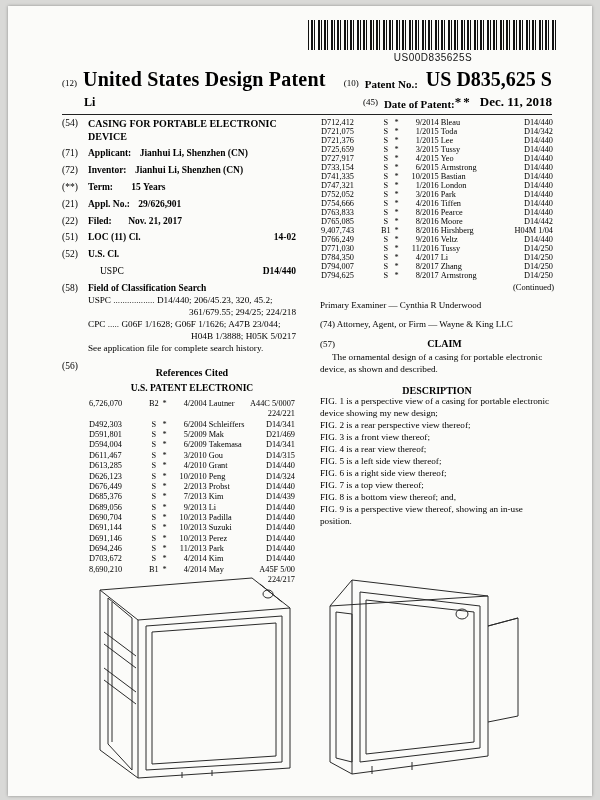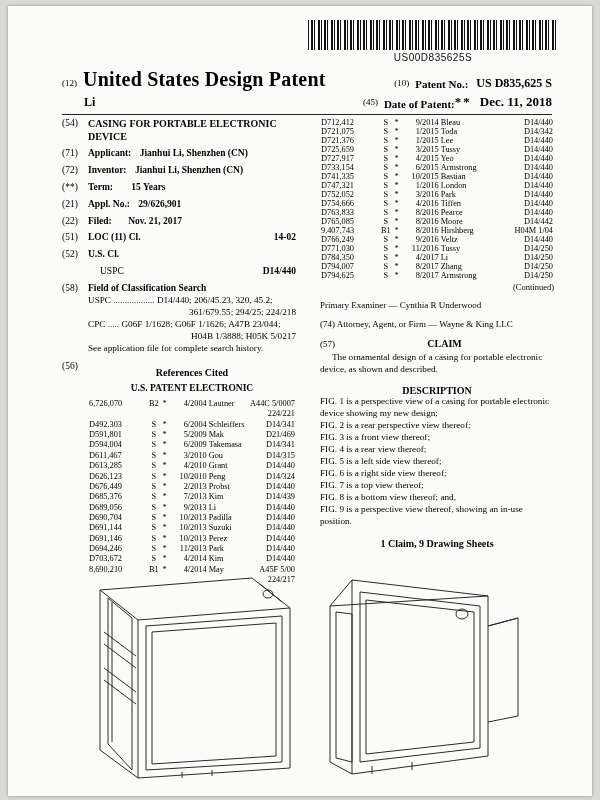--- a/index.html
+++ b/index.html
@@ -35,21 +35,21 @@
   
   .hdr{position:absolute;left:54px;top:62px;width:490px;}
   .hdr-row{display:flex;align-items:flex-end;}
   .num12{font-size:9px;margin-right:6px;padding-bottom:3px;}
   .title-main{
     font-size:20px;font-weight:bold;font-family:"Liberation Serif", serif;
     letter-spacing:.2px;
   }
   .hdr-right{margin-left:auto;display:flex;align-items:flex-end;}
   .pat-no-lbl{font-size:11px;font-weight:bold;margin-right:8px;padding-bottom:1px;}
-  .pat-no-val{font-size:12px;font-weight:bold;}
+  .pat-no-val{font-size:20px;font-weight:bold;}
   .author{font-size:12px;font-weight:bold;margin-left:22px;margin-top:2px;}
   .date-lbl{font-size:11px;font-weight:bold;}
   .date-val{font-size:13px;font-weight:bold;margin-left:auto;}
   .dots{font-size:13px;font-weight:bold;margin-left:auto;margin-right:8px;letter-spacing:2px;}
   .rule{border-top:1px solid #222;margin-top:4px;}
   
   .cols{position:absolute;left:54px;top:112px;width:492px;height:440px;}
   .colL{position:absolute;left:0;top:0;width:234px;}
   .colR{position:absolute;left:258px;top:0;width:234px;}
   .fld{display:flex;font-size:9.5px;margin-bottom:5px;line-height:1.25;}
@@ -507,21 +507,20 @@
           <div class="desc-line">FIG. 2 is a rear perspective view thereof;</div>
           <div class="desc-line">FIG. 3 is a front view thereof;</div>
           <div class="desc-line">FIG. 4 is a rear view thereof;</div>
           <div class="desc-line">FIG. 5 is a left side view thereof;</div>
           <div class="desc-line">FIG. 6 is a right side view thereof;</div>
           <div class="desc-line">FIG. 7 is a top view thereof;</div>
           <div class="desc-line">FIG. 8 is a bottom view thereof; and,</div>
           <div class="desc-line">FIG. 9 is a perspective view thereof, showing an in-use position.</div>
         </div>
 
-      <div class="sheets">1 Claim, 9 Drawing Sheets</div>
     </div>
   </div>
 
   <div class="figs">
     <div class="fig" style="left:20px;top:10px;">
       <svg width="220" height="210" viewBox="0 0 220 210">
         <g fill="none" stroke="#2a2a2a" stroke-width="1">
           <path d="M18 18 L170 6 L208 36 L208 196 L56 206 L18 178 Z"></path>
           <path d="M18 18 L56 48 L208 36"></path>
           <path d="M56 48 L56 206"></path>

